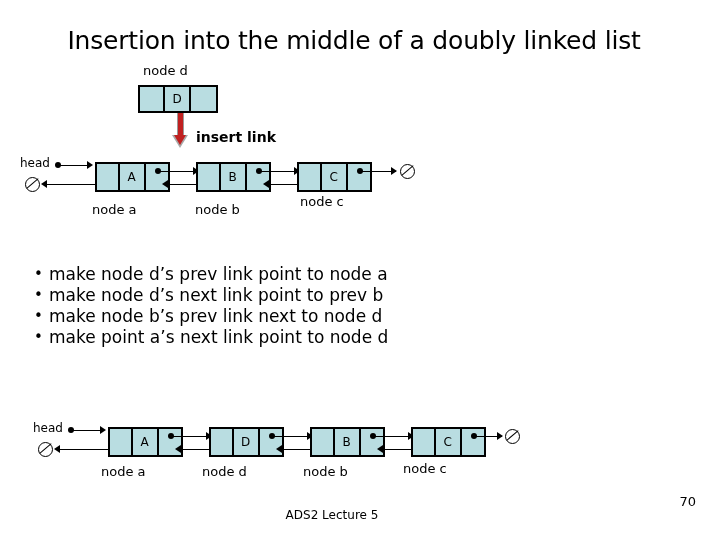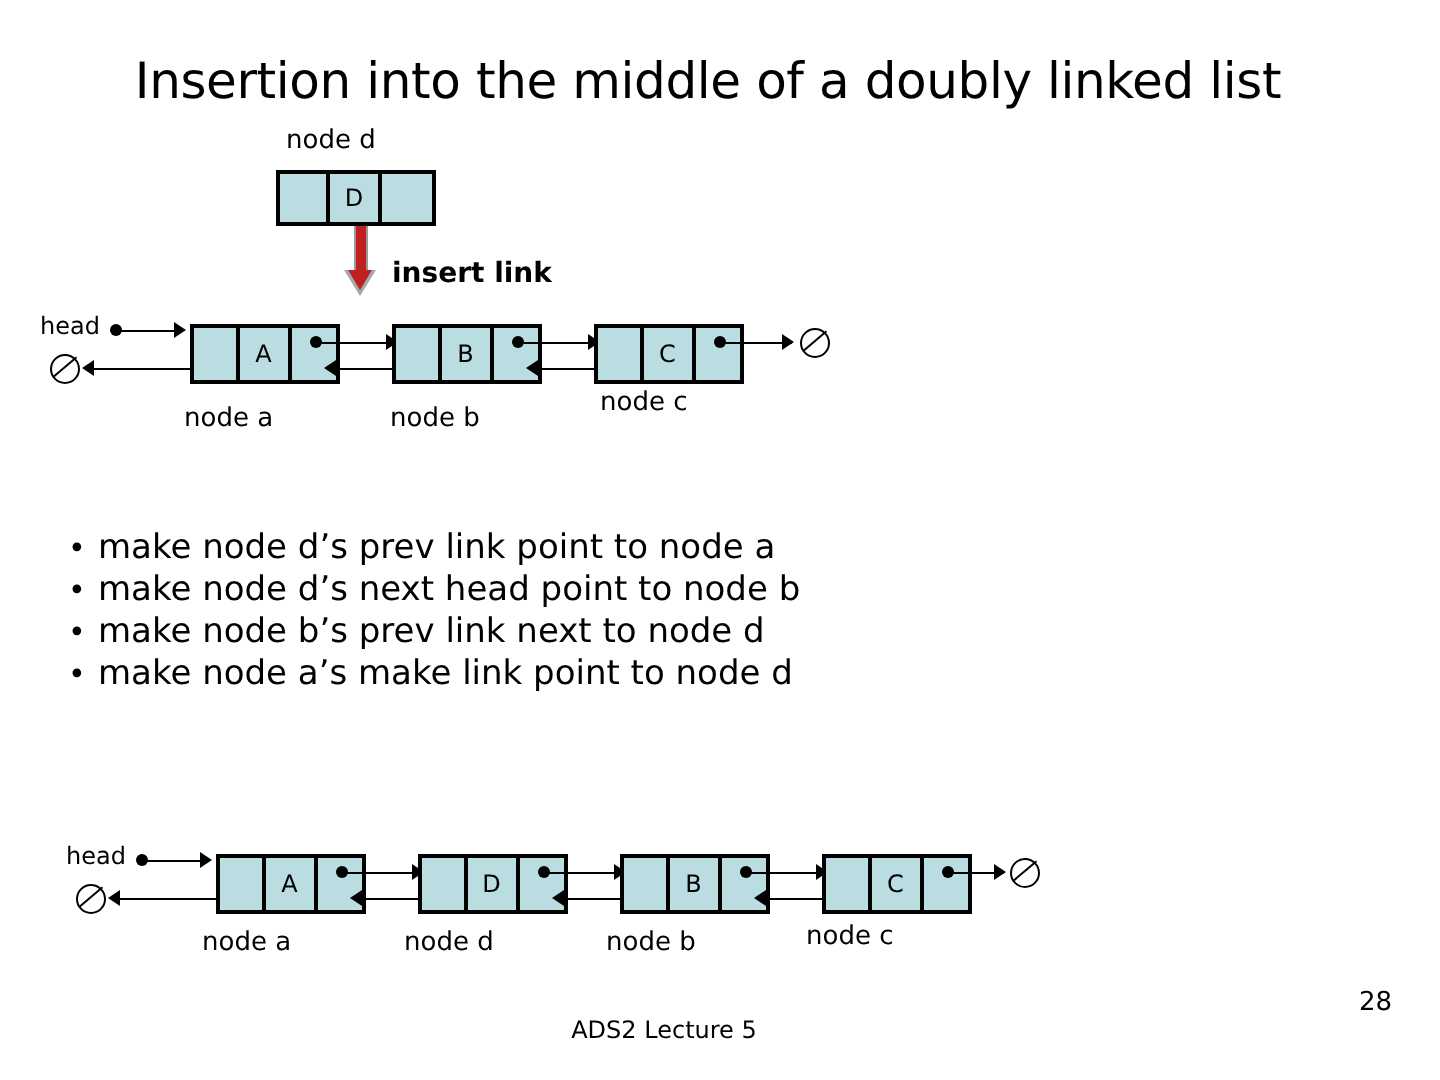--- a/index.html
+++ b/index.html
@@ -229,29 +229,29 @@
   <div class="lbl" style="left:195px;top:202px;">node b</div>
   <div class="lbl" style="left:300px;top:194px;">node c</div>
 
   <div class="bullets">
     <div class="bullet">
       <span class="mark">•</span>
       <span>make node d’s prev link point to node a</span>
     </div>
     <div class="bullet">
       <span class="mark">•</span>
-      <span>make node d’s next head point to node b</span>
+      <span>make node d’s next link point to prev b</span>
     </div>
     <div class="bullet">
       <span class="mark">•</span>
       <span>make node b’s prev link next to node d</span>
     </div>
     <div class="bullet">
       <span class="mark">•</span>
-      <span>make node a’s make link point to node d</span>
+      <span>make point a’s next link point to node d</span>
     </div>
   </div>
 
   <div class="lbl-head" style="left:33px;top:421px;">head</div>
   <div class="dot" style="left:68px;top:427px;"></div>
   <div class="hline" style="left:71px;top:430px;width:30px;"></div>
   <div class="arrow-r" style="left:100px;top:426px;"></div>
 
   <div class="nullsym" style="left:38px;top:442px;"></div>
   <div class="hline" style="left:60px;top:449px;width:62px;"></div>
@@ -310,15 +310,15 @@
   <div class="hline" style="left:474px;top:436px;width:28px;"></div>
   <div class="arrow-r" style="left:497px;top:432px;"></div>
   <div class="nullsym" style="left:505px;top:429px;"></div>
 
   <div class="lbl" style="left:101px;top:464px;">node a</div>
   <div class="lbl" style="left:202px;top:464px;">node d</div>
   <div class="lbl" style="left:303px;top:464px;">node b</div>
   <div class="lbl" style="left:403px;top:461px;">node c</div>
 
   <div class="footer">ADS2 Lecture 5</div>
-  <div class="pagenum">28</div>
+  <div class="pagenum">70</div>
 
 </div>
 
 </body></html>

